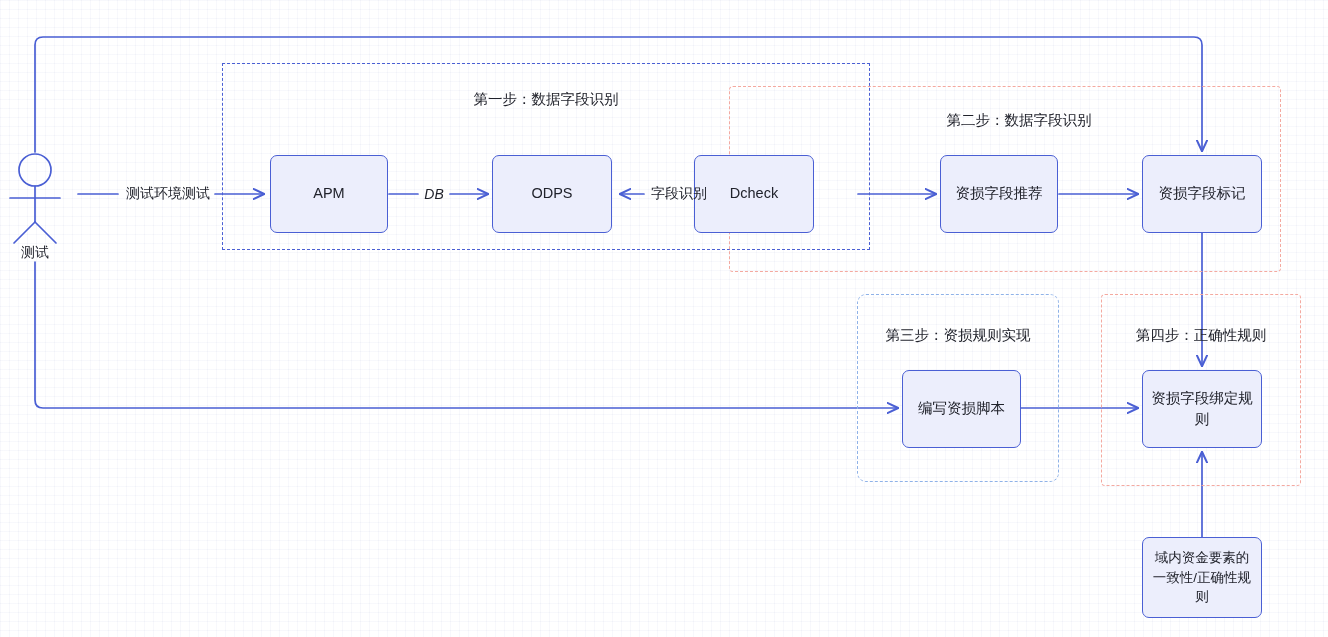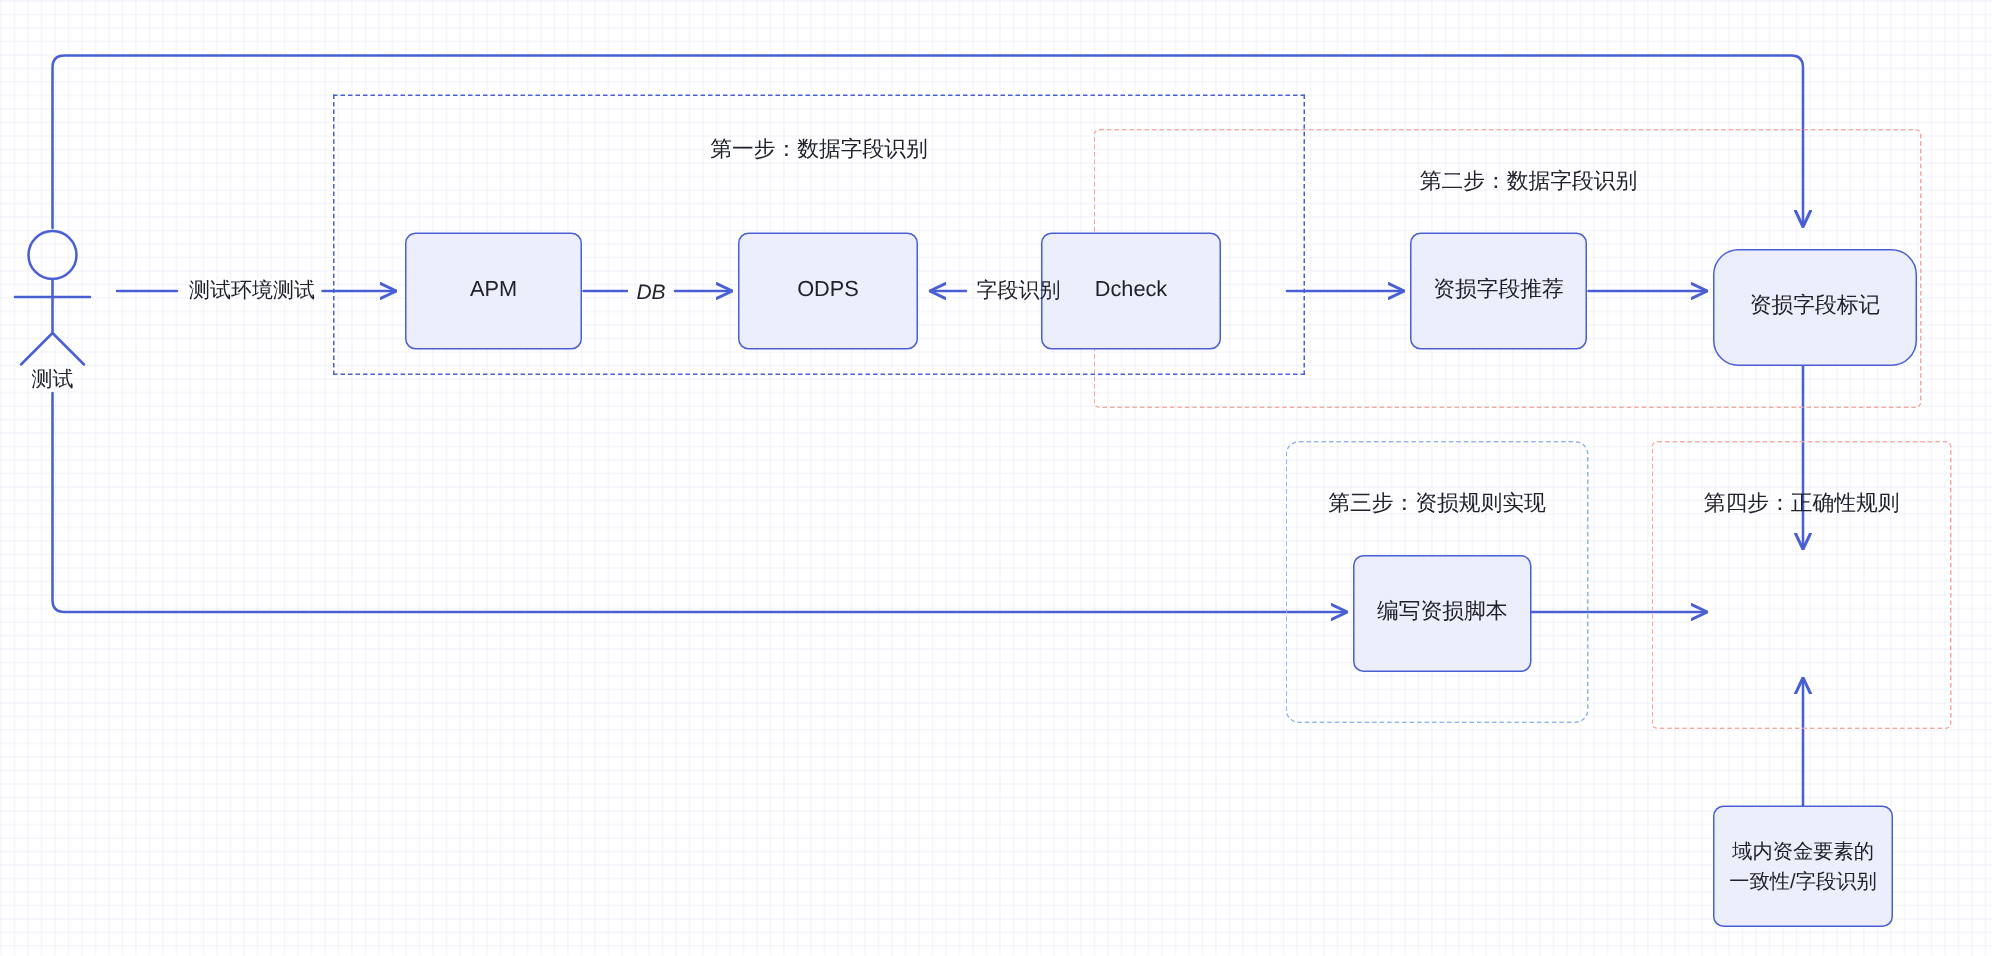--- a/index.html
+++ b/index.html
@@ -127,26 +127,27 @@
   <div class="group-title" style="left:1201px; top:326px;">第四步：正确性规则</div>
 
   <div class="node" style="left:492px; top:155px; width:120px; height:78px;">ODPS</div>
 
   <div class="node" style="left:270px; top:155px; width:118px; height:78px;">APM</div>
 
   <div class="node" style="left:694px; top:155px; width:120px; height:78px;">Dcheck</div>
 
   <div class="node" style="left:940px; top:155px; width:118px; height:78px;">资损字段推荐</div>
 
-  <div class="node" style="left:1142px; top:166px; width:136px; height:78px;border-radius:17px;">资损字段标记</div>
+  <div class="node" style="left:1142px; top:155px; width:120px; height:78px;">资损字段标记</div>
 
   <div class="node" style="left:902px; top:370px; width:119px; height:78px;">编写资损脚本</div>
 
+  <div class="node" style="left:1142px; top:370px; width:120px; height:78px;">资损字段绑定规则</div>
 
-  <div class="node" style="left:1142px; top:537px; width:120px; height:81px; font-size:13.5px;">域内资金要素的一致性/字段识别</div>
+  <div class="node" style="left:1142px; top:537px; width:120px; height:81px; font-size:13.5px;">域内资金要素的一致性/正确性规则</div>
 
   <div class="edge-label" style="left:168px; top:194px;">测试环境测试</div>
   <div class="edge-label" style="left:434px; top:194px;font-style:italic;">DB</div>
   <div class="edge-label" style="left:679px; top:194px;">字段识别</div>
 
   <div class="actor-label" style="left:35px; top:244px;">测试</div>
 
 </div>
 
 </body></html>

